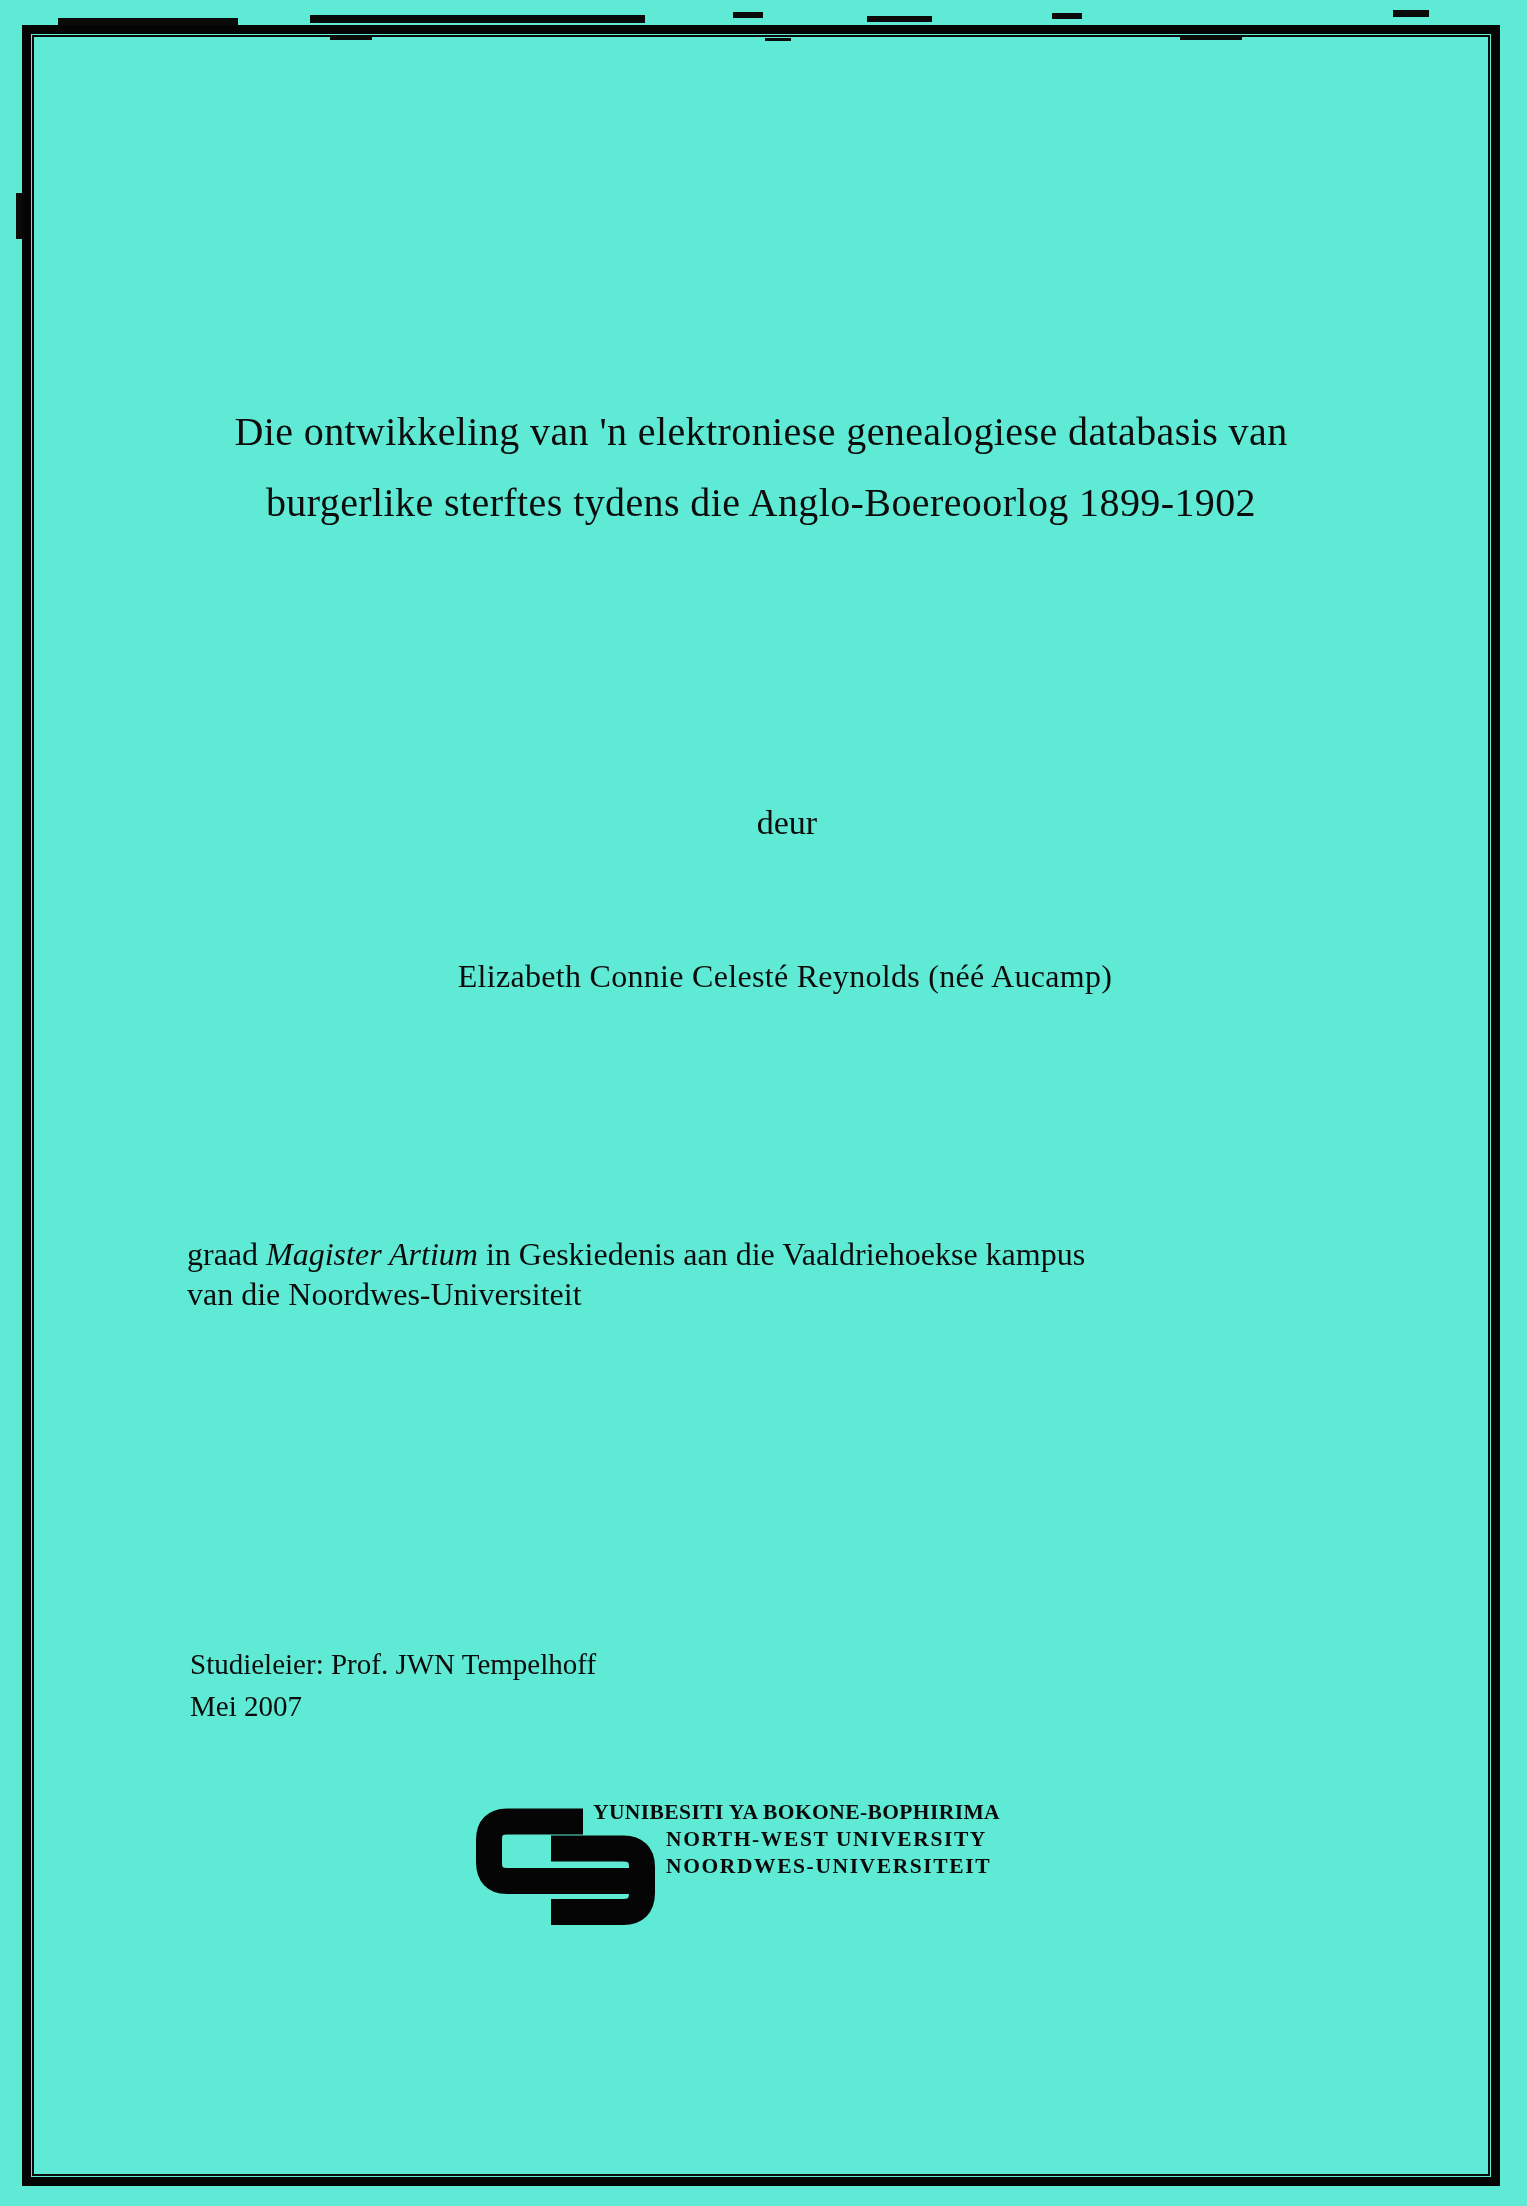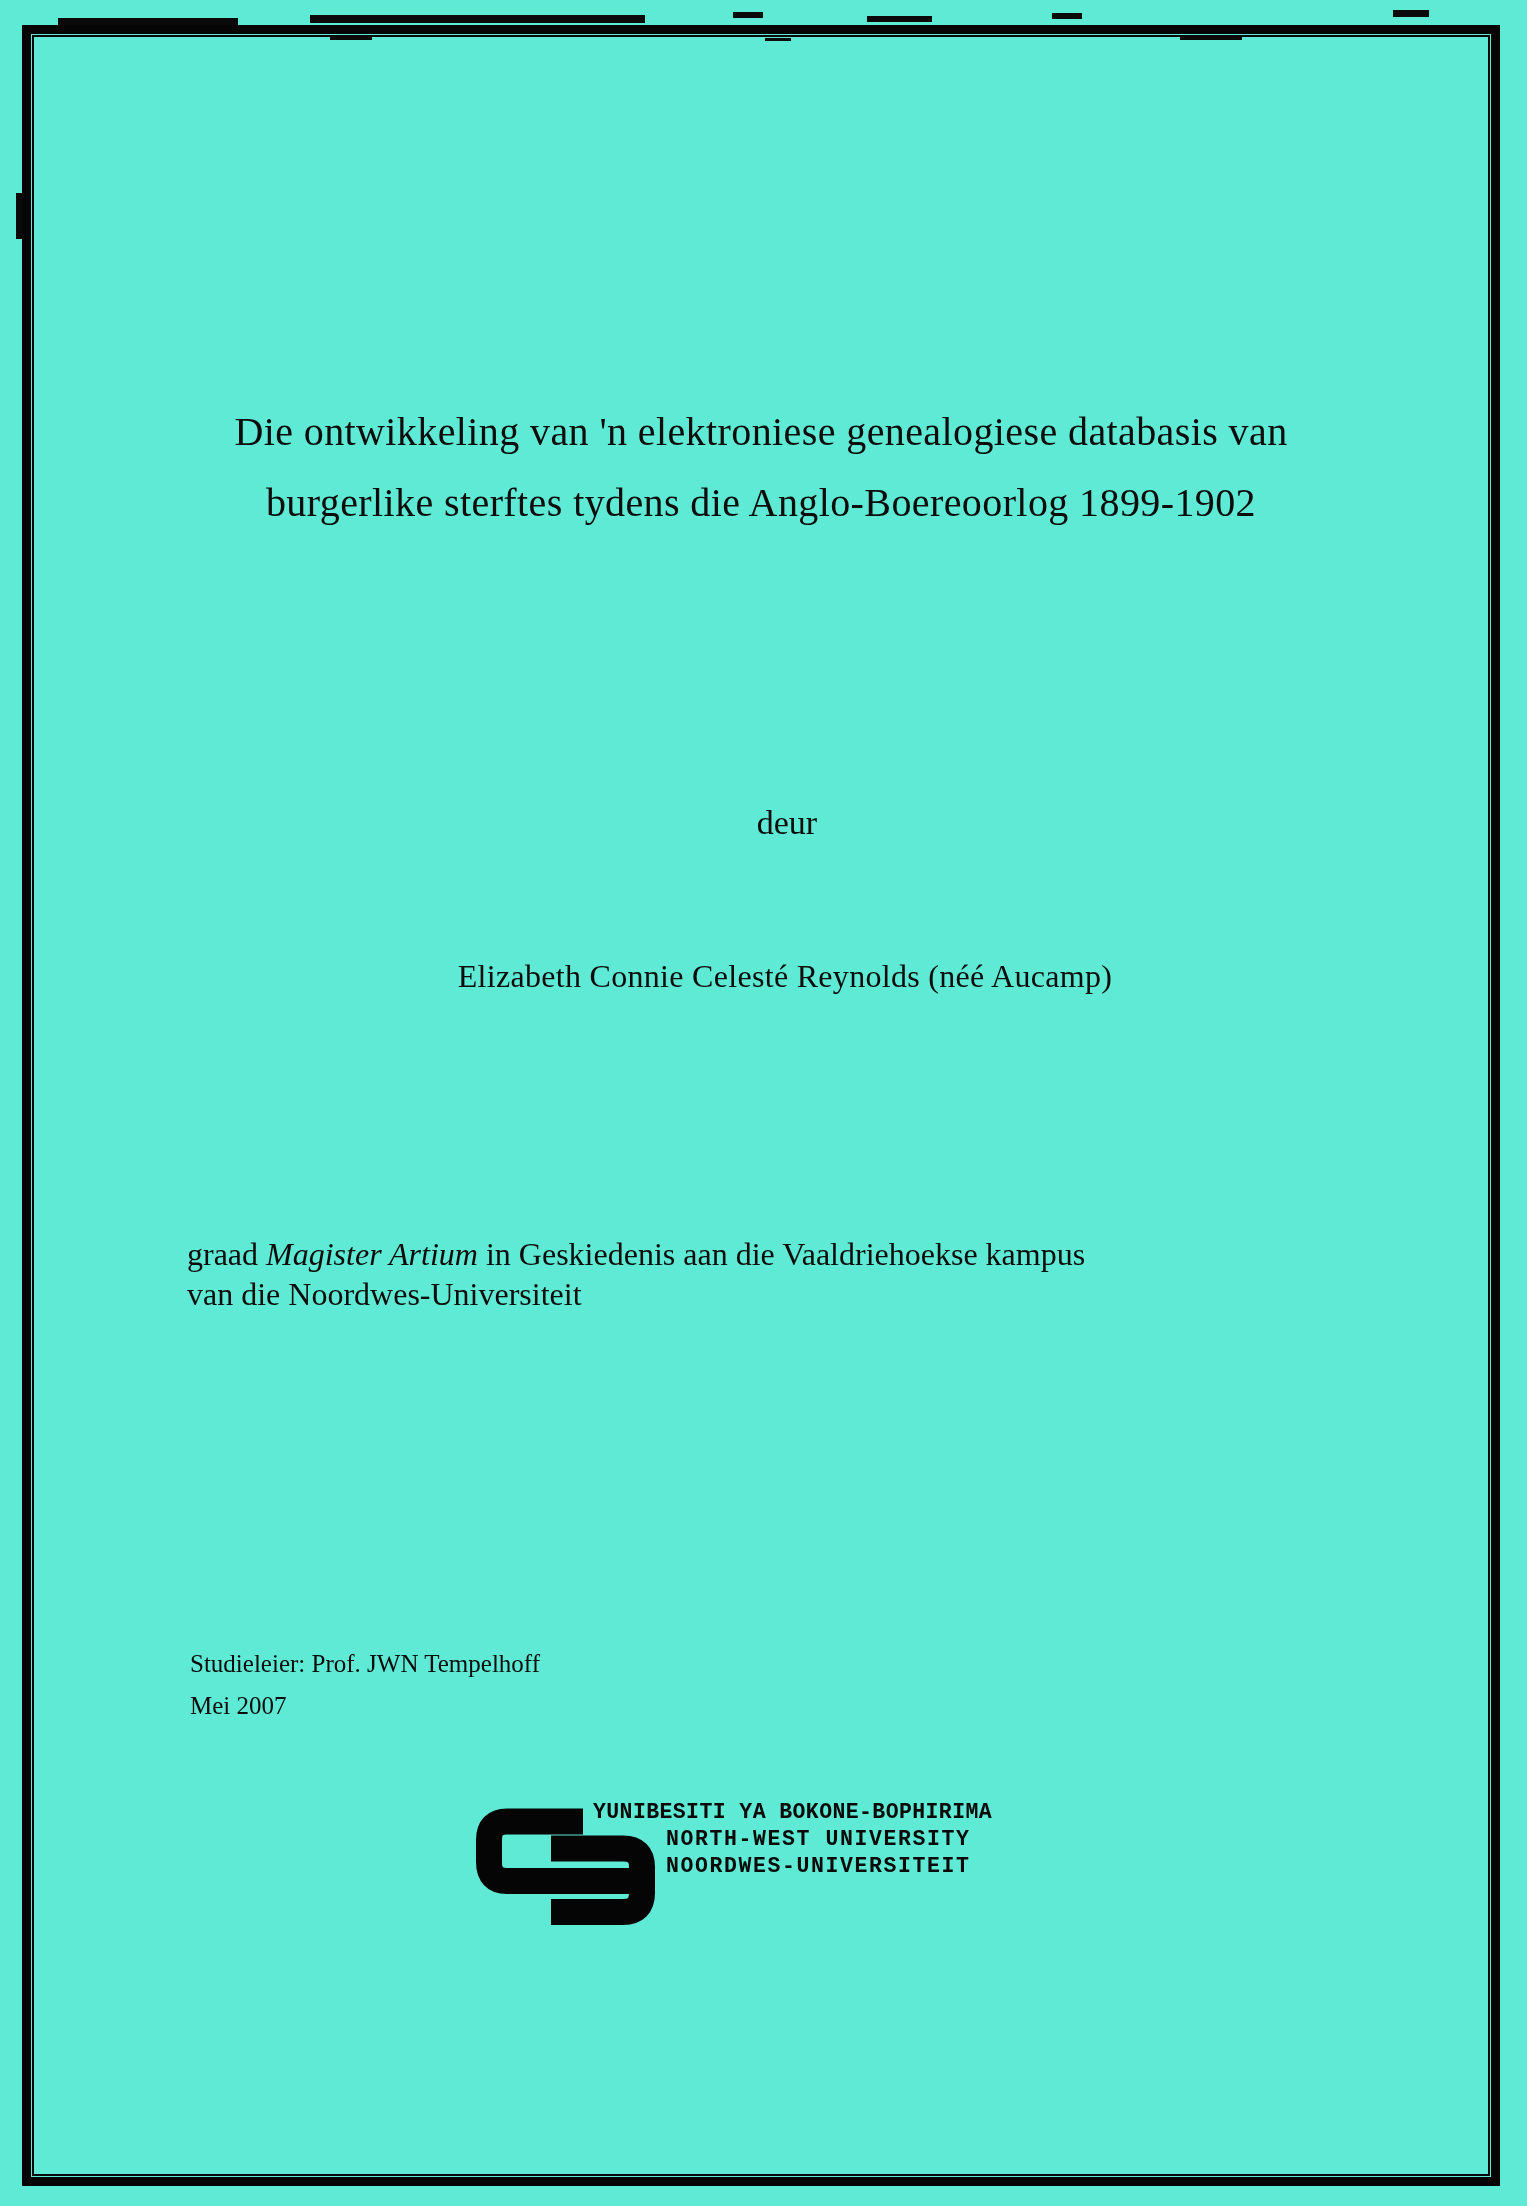--- a/index.html
+++ b/index.html
@@ -68,34 +68,34 @@
   }
   .decl-justified {
     text-align: justify;
     text-align-last: justify;
   }
   .it { font-style: italic; }
 
   .supervisor-block {
     position: absolute;
     left: 190px; top: 1643px;
-    font-size: 25px;
+    font-size: 29px;
     line-height: 42px;
   }
 
   .logo {
     position: absolute;
     left: 471px; top: 1798px;
     width: 620px; height: 130px;
   }
   .logo-mark { position: absolute; left: 0; top: 4px; }
   .logo-text {
     position: absolute;
     left: 122px; top: 1px;
-    font-family: Liberation Mono, monospace;
+    font-family: Liberation Serif, serif;
     font-weight: 700;
     font-size: 21.5px;
     line-height: 27px;
     letter-spacing: 0.4px;
     color: #0a0a0a;
     white-space: nowrap;
   }
   .logo-text .indent { margin-left: 73px; letter-spacing: 1.6px; }
 </style>
 </head>

